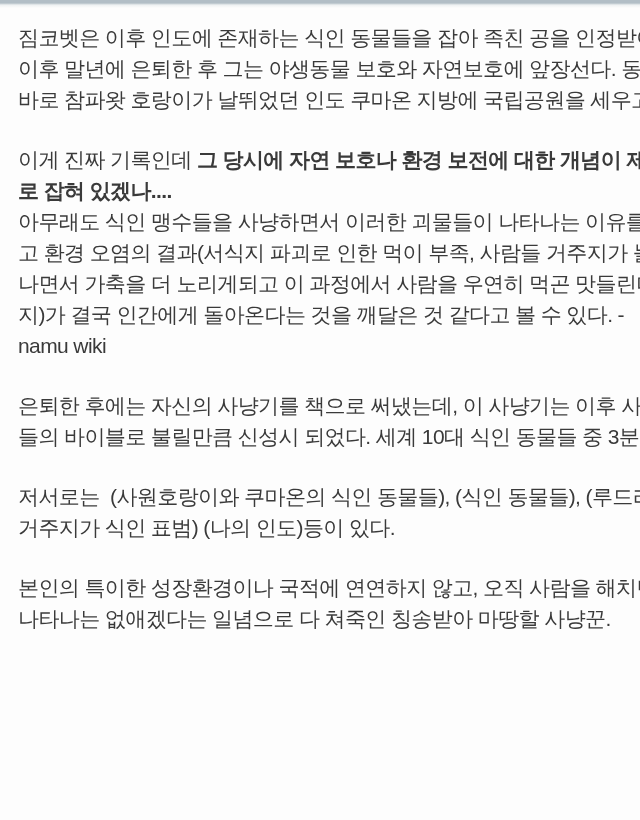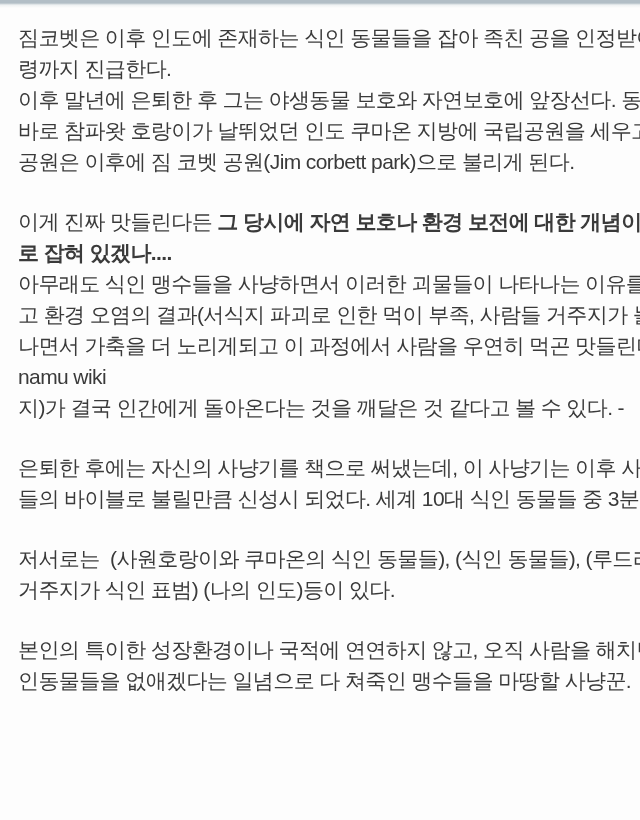--- a/index.html
+++ b/index.html
@@ -48,40 +48,38 @@
   .seg.bold { font-weight: 700; }
 </style>
 </head>
 <body>
 
 <div class="screen">
   <div class="top-bar"></div>
   <div class="content">
       <div class="para">
         <div class="line"><span class="seg">짐코벳은 이후 인도에 존재하는 식인 동물들을 잡아 족친 공을 인정받아 대</span></div>
-        <div class="line"><span class="seg">령까지 진급한다.</span></div>
         <div class="line"><span class="seg">이후 말년에 은퇴한 후 그는 야생동물 보호와 자연보호에 앞장선다. 동물</span></div>
         <div class="line"><span class="seg">바로 참파왓 호랑이가 날뛰었던 인도 쿠마온 지방에 국립공원을 세우고 이</span></div>
-        <div class="line"><span class="seg">공원은 이후에 짐 코벳 공원(Jim corbett park)으로 불리게 된다.</span></div>
       </div>
       <div class="para">
-        <div class="line"><span class="seg">이게 진짜 맛들린다든 </span><span class="seg bold">그 당시에 자연 보호나 환경 보전에 대한 개념이 제대</span></div>
+        <div class="line"><span class="seg">이게 진짜 기록인데 </span><span class="seg bold">그 당시에 자연 보호나 환경 보전에 대한 개념이 제대</span></div>
         <div class="line"><span class="seg bold">로 잡혀 있겠나....</span></div>
         <div class="line"><span class="seg">아무래도 식인 맹수들을 사냥하면서 이러한 괴물들이 나타나는 이유를 알</span></div>
         <div class="line"><span class="seg">고 환경 오염의 결과(서식지 파괴로 인한 먹이 부족, 사람들 거주지가 늘어</span></div>
         <div class="line"><span class="seg">나면서 가축을 더 노리게되고 이 과정에서 사람을 우연히 먹곤 맛들린다든</span></div>
+        <div class="line"><span class="seg">지)가 결국 인간에게 돌아온다는 것을 깨달은 것 같다고 볼 수 있다. -</span></div>
         <div class="line"><span class="seg">namu wiki</span></div>
-        <div class="line"><span class="seg">지)가 결국 인간에게 돌아온다는 것을 깨달은 것 같다고 볼 수 있다. -</span></div>
       </div>
       <div class="para">
         <div class="line"><span class="seg">은퇴한 후에는 자신의 사냥기를 책으로 써냈는데, 이 사냥기는 이후 사냥꾼</span></div>
         <div class="line"><span class="seg">들의 바이블로 불릴만큼 신성시 되었다. 세계 10대 식인 동물들 중 3분의 1</span></div>
       </div>
       <div class="para">
         <div class="line"><span class="seg">저서로는  (사원호랑이와 쿠마온의 식인 동물들), (식인 동물들), (루드라프</span></div>
         <div class="line"><span class="seg">거주지가 식인 표범) (나의 인도)등이 있다.</span></div>
       </div>
       <div class="para">
         <div class="line"><span class="seg">본인의 특이한 성장환경이나 국적에 연연하지 않고, 오직 사람을 해치던 식</span></div>
-        <div class="line"><span class="seg">인동물들을 없애겠다는 일념으로 다 쳐죽인 맹수들을 마땅할 사냥꾼.</span></div>
+        <div class="line"><span class="seg">나타나는 없애겠다는 일념으로 다 쳐죽인 칭송받아 마땅할 사냥꾼.</span></div>
       </div>
     </div>
 </div>
 
 </body></html>

